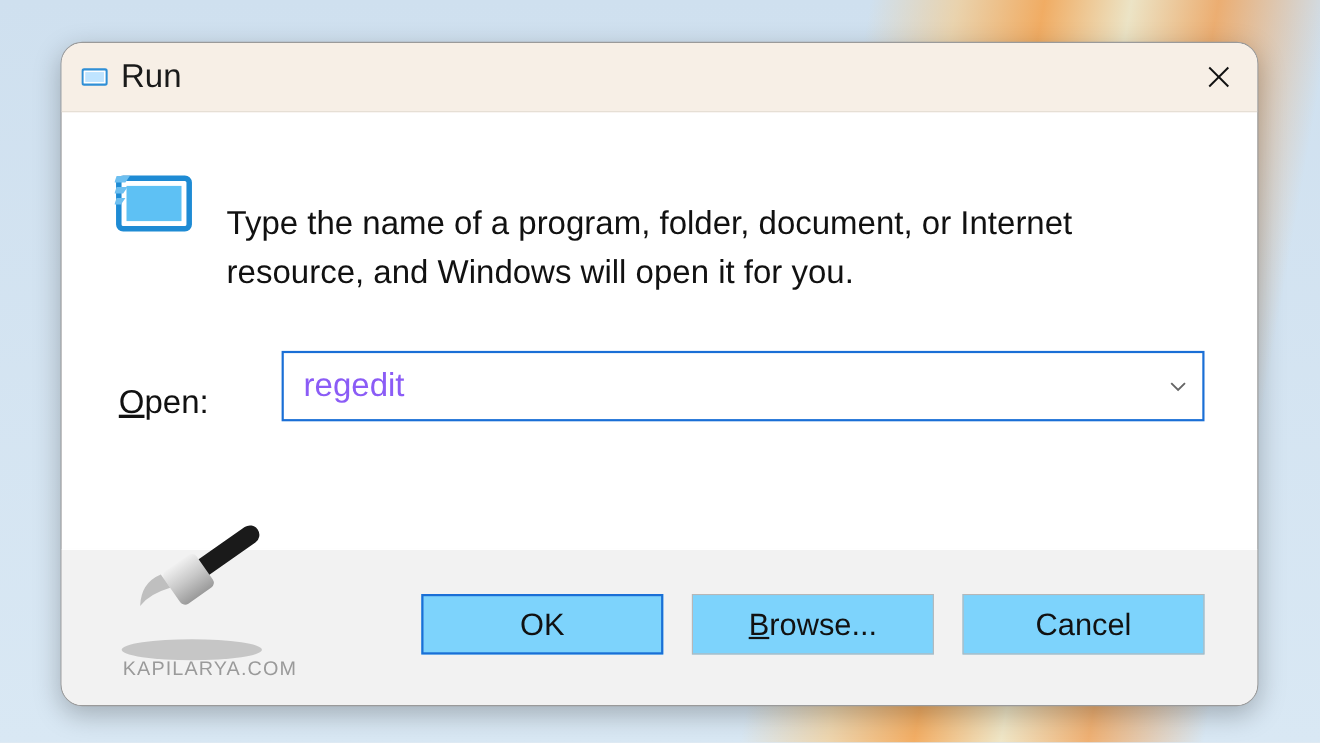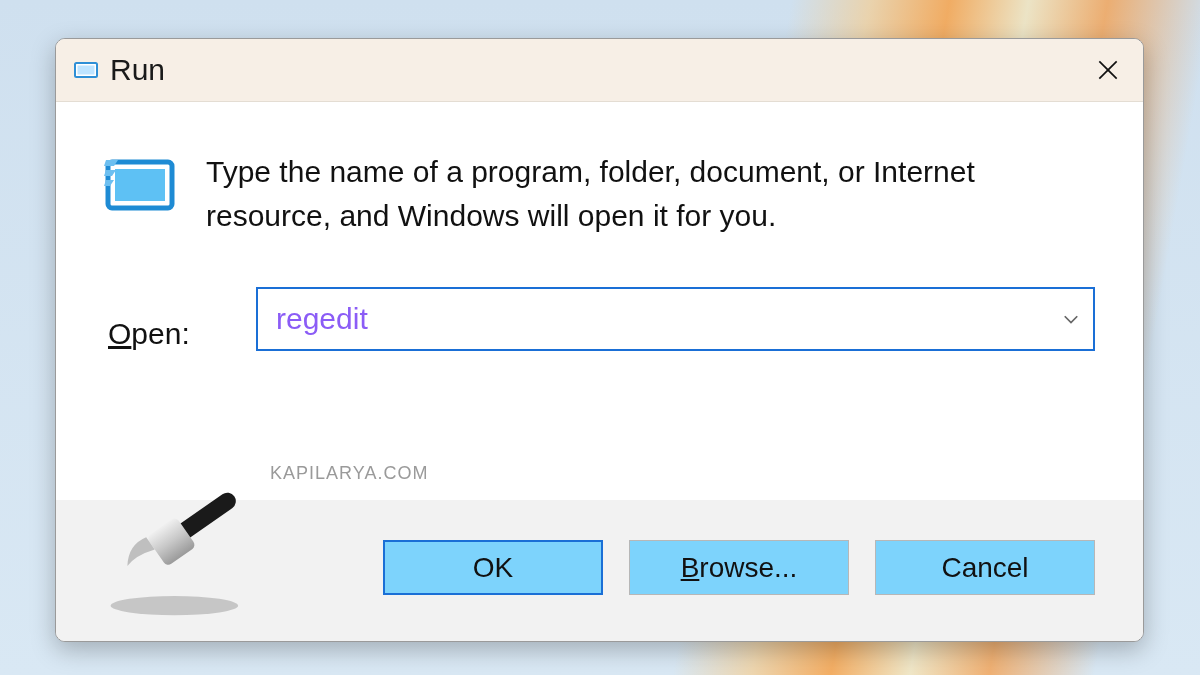--- a/index.html
+++ b/index.html
@@ -30,21 +30,21 @@
 
   
   .run-dialog {
     position: absolute;
     left: 55px;
     top: 38px;
     width: 1087px;
     height: 602px;
     background: #ffffff;
     border: 1px solid #9a9a9a;
-    border-radius: 10px;
+    border-radius: 20px;
     box-shadow: 0 8px 24px rgba(0,0,0,0.25);
     display: flex;
     flex-direction: column;
     overflow: hidden;
   }
 
   
   .titlebar {
     height: 62px;
     background: #f7efe6;
@@ -98,20 +98,21 @@
     width: 72px;
     height: 58px;
     margin-top: 6px;
     flex: 0 0 auto;
   }
   .instruction-text {
     font-size: 30px;
     line-height: 1.45;
     color: #111;
     max-width: 880px;
+    margin-top: 32px;
   }
 
   .open-row {
     display: flex;
     align-items: flex-end;
     gap: 38px;
     padding-left: 4px;
   }
   .open-label {
     font-size: 30px;
@@ -173,22 +174,22 @@
     border: 2px solid #1a6fd6;
   }
   .btn .ul { text-decoration: underline; }
 
   
   .watermark {
     position: absolute;
     left: 44px;
     bottom: 22px;
     display: flex;
-    flex-direction: row;
-    align-items: flex-start;
+    flex-direction: column;
+    align-items: flex-end;
     pointer-events: none;
   }
   .watermark svg { display: block; }
   .watermark .wm-text {
     font-size: 18px;
     letter-spacing: 1px;
     color: #9a9a9a;
     margin-top: -6px;
   }
 </style>

